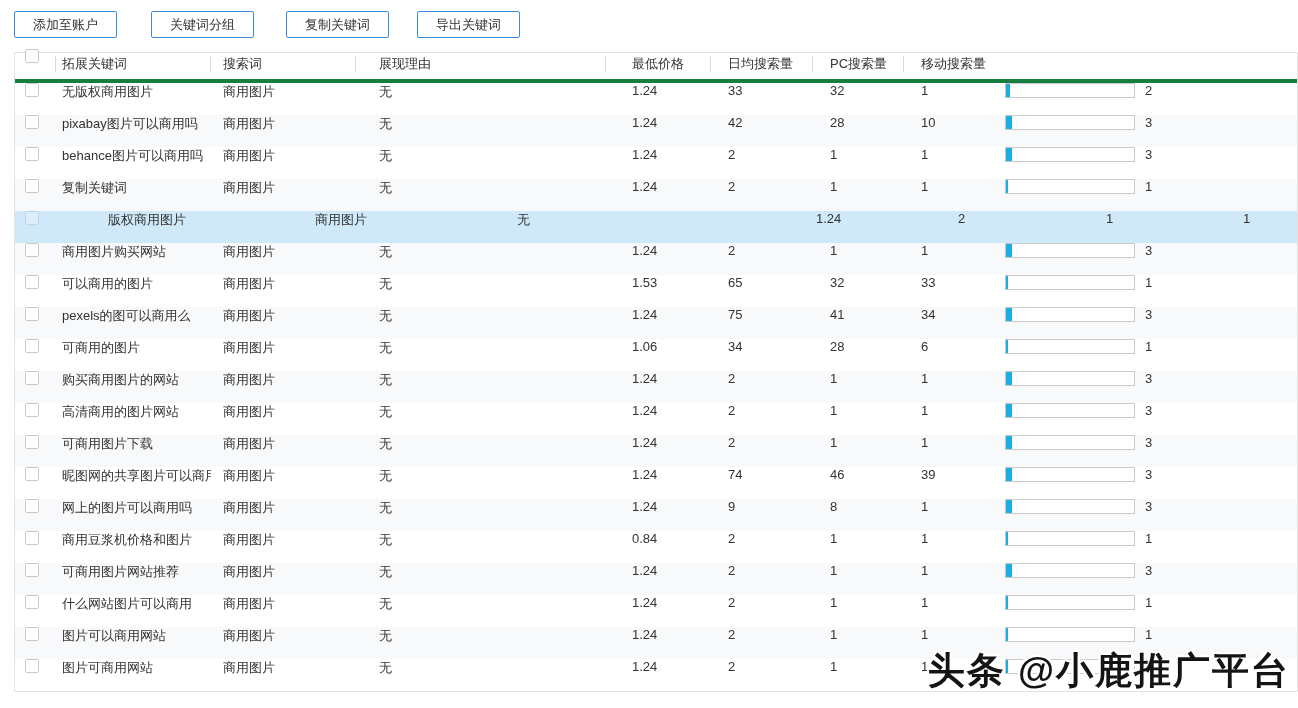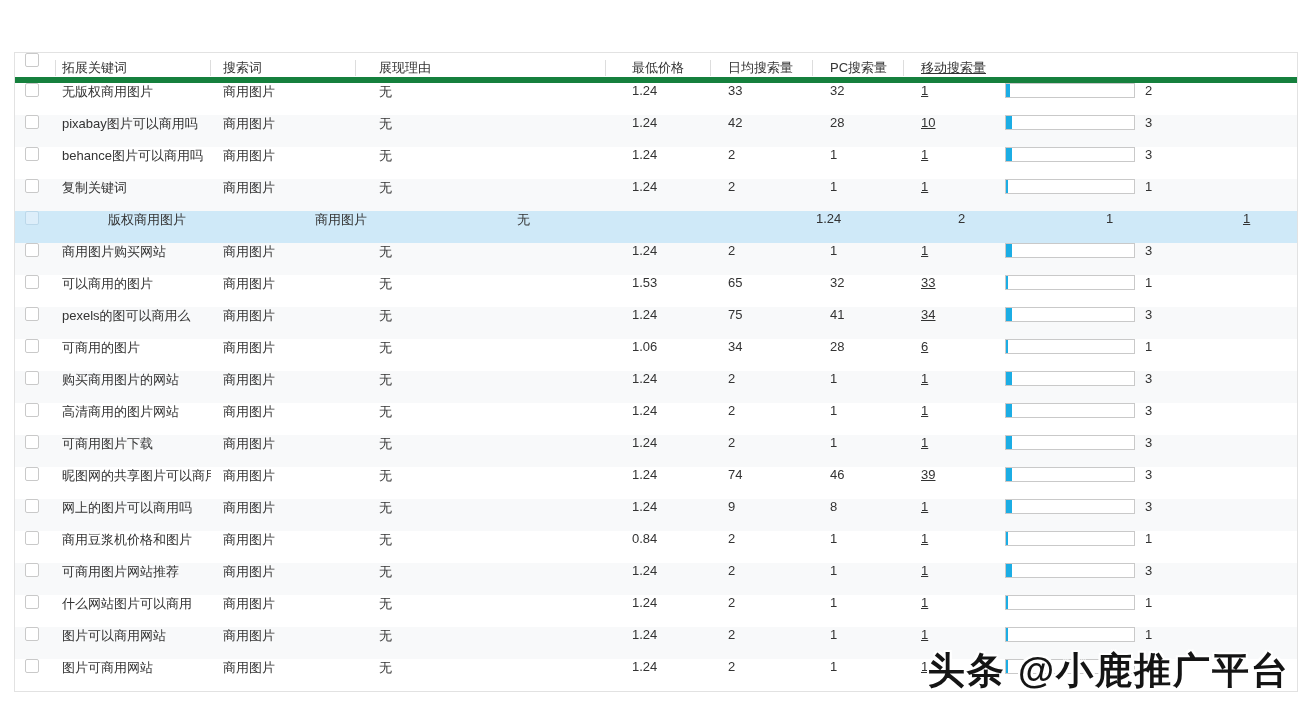--- a/index.html
+++ b/index.html
@@ -16,39 +16,39 @@
     font-family:inherit;
   }
   .tbtn:nth-child(1){ margin-right:34px; min-width:100px; }
   .tbtn:nth-child(2){ margin-right:32px; min-width:92px; }
   .tbtn:nth-child(3){ margin-right:28px; min-width:103px; }
   .tbtn:nth-child(4){ min-width:101px; }
 
   
   .table { position:absolute; left:14px; top:52px; width:1284px;
            border:1px solid #e2e2e2; background:#fff; }
-  .thead { display:flex; height:30px; align-items:flex-start; background:#fff;
-           border-bottom:6px solid #15803d; }
+  .thead { display:flex; height:30px; align-items:flex-end; background:#fff;
+           border-bottom:4px solid #15803d; }
   .thead .cell { font-size:13px; color:#333; position:relative; height:30px; line-height:30px; }
   .thead .cell:not(:last-child)::after {
     content:""; position:absolute; right:0; top:7px; width:1px; height:16px; background:#ddd;
   }
   .row { display:flex; height:32px; align-items:flex-start; background:#fff; }
   .row:nth-child(even){ background:#f8f9fa; }
   .row.selected { background:var(--selected-bg,#cfe9f8);gap:46px; }
   .cell { font-size:13px; color:#333; white-space:nowrap; overflow:hidden; }
 
   .c-check   { width:41px;  flex:0 0 41px; }
   .c-keyword { width:155px; flex:0 0 155px; padding-left:6px; }
   .c-search  { width:145px; flex:0 0 145px; padding-left:12px; }
   .c-reason  { width:250px; flex:0 0 250px; padding-left:23px; }
   .c-price   { width:105px; flex:0 0 105px; padding-left:26px; }
   .c-daily   { width:102px; flex:0 0 102px; padding-left:17px; }
   .c-pc      { width:91px;  flex:0 0 91px;  padding-left:17px; }
-  .c-mobile  { width:94px;  flex:0 0 94px;  padding-left:17px;text-decoration:underline; }
+  .c-mobile  { width:94px;  flex:0 0 94px;  padding-left:17px; }
   .c-comp    { flex:1 1 auto; padding-left:12px; }
   .comp-cell { display:flex; align-items:center; padding-left:7px; }
 
   .checkbox { display:block; width:14px; height:14px; margin-left:10px;
               border:1px solid #c9c9c9; border-radius:2px; background:#fff; cursor:pointer; }
   .row.selected .checkbox { background:#ddeefa; border-color:#bcd8ea; }
 
   .comp-bar { display:inline-block; position:relative; width:130px; height:15px;
               background:#fff; border:1px solid #c9c9c9; overflow:hidden; }
   .comp-fill { position:absolute; left:0; top:0; bottom:0; background:var(--bar-fill,#1cade4); }
@@ -60,20 +60,21 @@
     font-size:37px; font-weight:bold; letter-spacing:2px; color:#141414;
     text-shadow:-2px -2px 0 #fff, 2px -2px 0 #fff, -2px 2px 0 #fff, 2px 2px 0 #fff,
                  0 -2px 0 #fff, 0 2px 0 #fff, -2px 0 0 #fff, 2px 0 0 #fff;
   }
 </style>
 </head>
 <body>
 
 <div class="page">
 
+  <div class="toolbar" id="toolbar"><button class="tbtn">添加至账户</button><button class="tbtn">关键词分组</button><button class="tbtn">复制关键词</button><button class="tbtn">导出关键词</button></div>
 
   <div class="table">
     <div class="thead" id="thead">
       <div class="cell c-check">
         <span class="checkbox"></span>
       </div>
 
     <div class="cell c-keyword">拓展关键词</div>
         <div class="cell c-search">搜索词</div>
         <div class="cell c-reason">展现理由</div>

